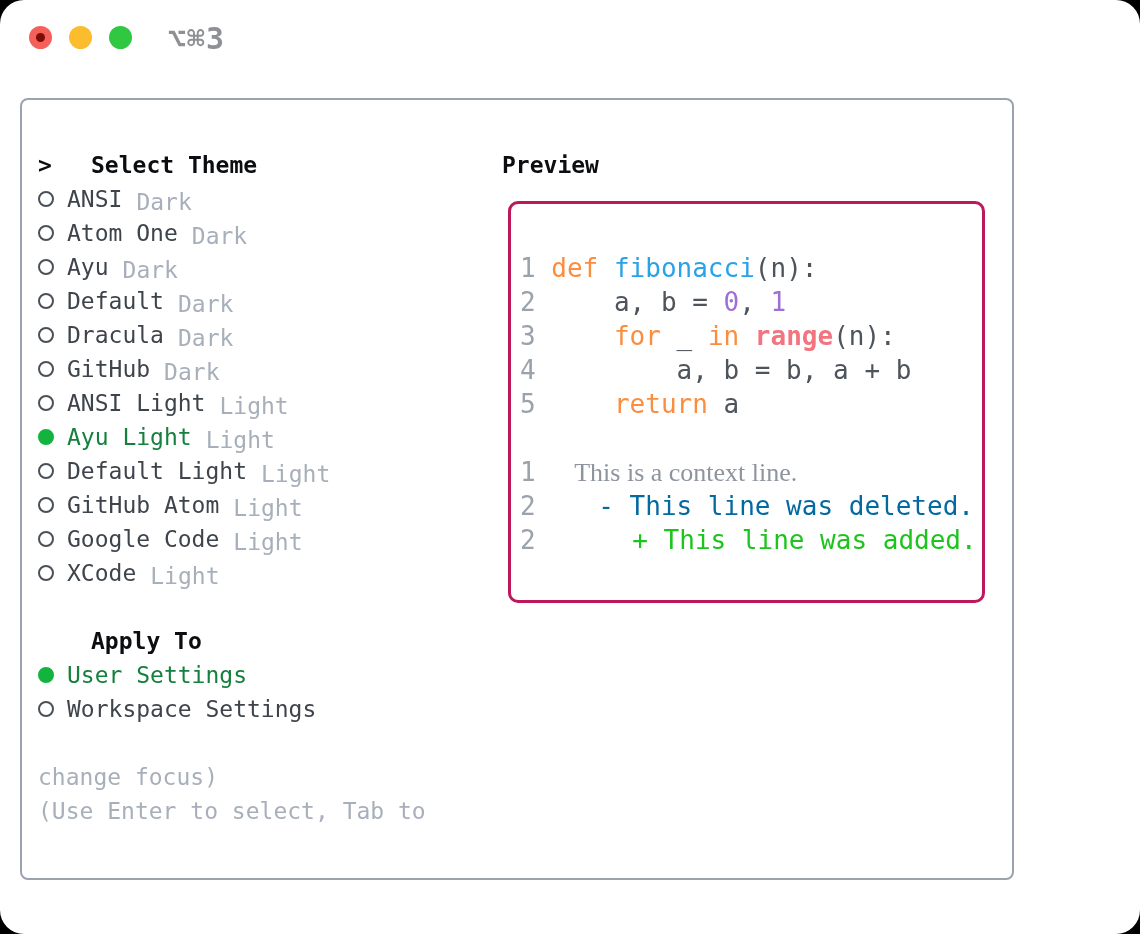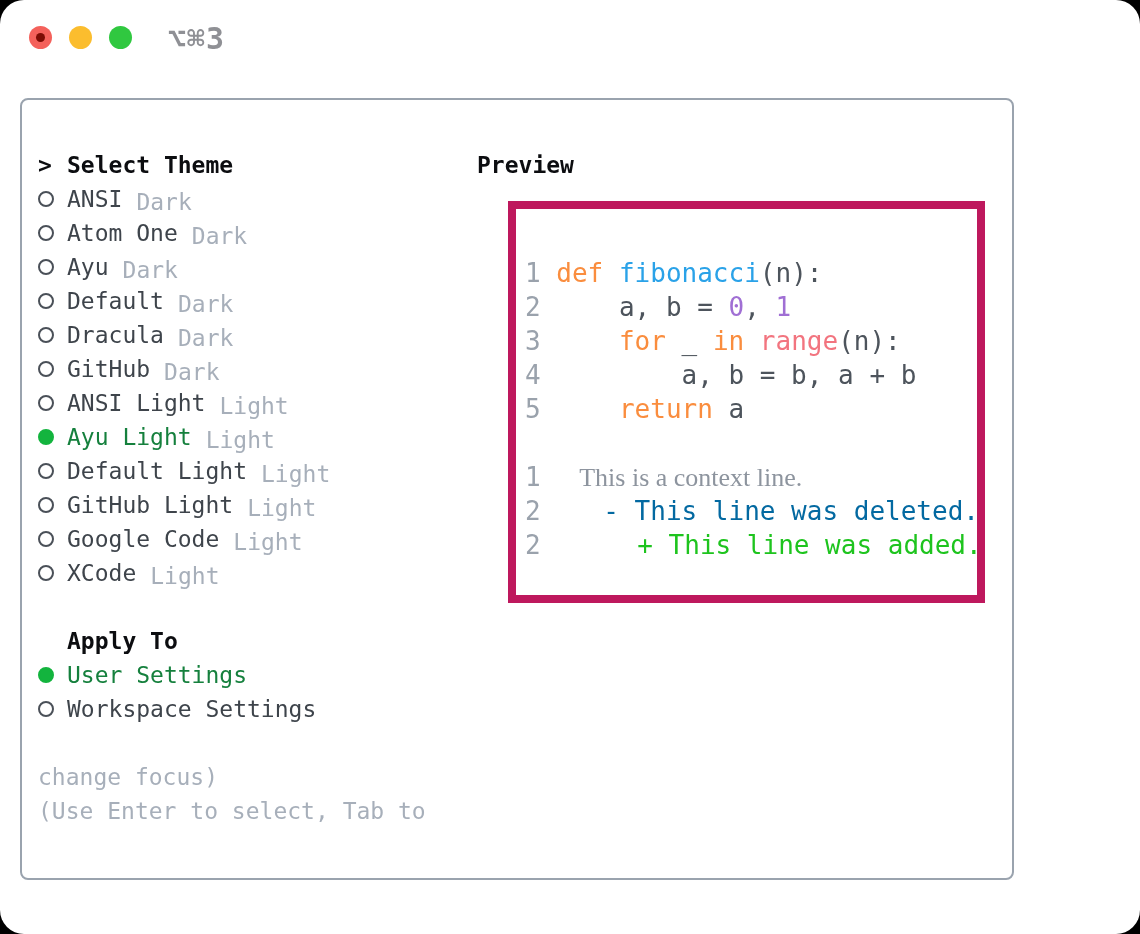--- a/index.html
+++ b/index.html
@@ -22,35 +22,35 @@
   
   .panel{position:absolute;left:20px;top:98px;width:990px;height:778px;border:2px solid #9aa3ae;border-radius:8px;background:#fff;}
 
   
   .col-left{position:absolute;left:16px;top:48px;width:450px;}
   .row{height:34px;display:flex;align-items:center;font-size:23px;color:#3e444b;white-space:pre;}
   .marker{width:29px;flex:none;display:flex;align-items:center;}
   .circle{width:12px;height:12px;border:2.5px solid #4a5058;border-radius:50%;box-sizing:content-box;}
   .circle.filled{border-color:#13b43e;background:#13b43e;}
   .prompt{color:#0c0d10;font-weight:bold;}
-  .h-title{color:#0c0d10;font-weight:bold;}
+  .h-title{color:#0c0d10;font-weight:bold;margin-left:24px;}
   .tag{color:#a7afba;margin-left:14px;margin-top:6px;}
   .row.sel .name{color:#15803d;}
   .hint{color:#a7afba;}
 
   
-  .preview-title{position:absolute;left:455px;top:48px;height:34px;display:flex;align-items:center;font-size:23px;font-weight:bold;color:#0c0d10;}
-  .preview-box{position:absolute;left:486px;top:101px;width:477px;height:402px;box-sizing:border-box;border:8px solid #be185d;border-radius:0;background:#fff;padding:47px 0 0 9px;overflow:hidden;}
+  .preview-title{position:absolute;left:480px;top:48px;height:34px;display:flex;align-items:center;font-size:23px;font-weight:bold;color:#0c0d10;}
+  .preview-box{position:absolute;left:486px;top:101px;width:477px;height:402px;box-sizing:border-box;border:3px solid #be185d;border-radius:10px;background:#fff;padding:47px 0 0 9px;overflow:hidden;}
   .code-line{height:34px;font-size:26px;line-height:34px;white-space:pre;}
   .g{color:#9aa2ac;}
   .tk-fg{color:#4d545c;}
   .tk-kw{color:#fa8d3e;}
   .tk-fn{color:#2aa2e8;}
   .tk-lit{color:#a06fd4;}
-  .tk-sp{color:#f2747f;}
+  .tk-sp{color:#f2747f;font-weight:bold;}
   .tk-ctx{color:#8d949e;font-family:Liberation Serif, serif;}
   .tk-del{color:#0369a1;}
   .tk-add{color:#1ec41e;margin-left:34px;}
 </style>
 </head>
 <body>
 
 <div class="window">
 
   <div class="traffic">
@@ -89,21 +89,21 @@
       <div class="row item">
         <span class="marker"><span class="circle"></span></span><span class="name">ANSI Light</span><span class="tag">Light</span>
       </div>
       <div class="row item sel">
         <span class="marker"><span class="circle filled"></span></span><span class="name">Ayu Light</span><span class="tag">Light</span>
       </div>
       <div class="row item">
         <span class="marker"><span class="circle"></span></span><span class="name">Default Light</span><span class="tag">Light</span>
       </div>
       <div class="row item">
-        <span class="marker"><span class="circle"></span></span><span class="name">GitHub Light</span><span class="tag">Light</span>
+        <span class="marker"><span class="circle"></span></span><span class="name">GitHub Atom</span><span class="tag">Light</span>
       </div>
       <div class="row item">
         <span class="marker"><span class="circle"></span></span><span class="name">Google Code</span><span class="tag">Light</span>
       </div>
       <div class="row item">
         <span class="marker"><span class="circle"></span></span><span class="name">XCode</span><span class="tag">Light</span>
       </div>
 
       <div class="row"></div>
 

